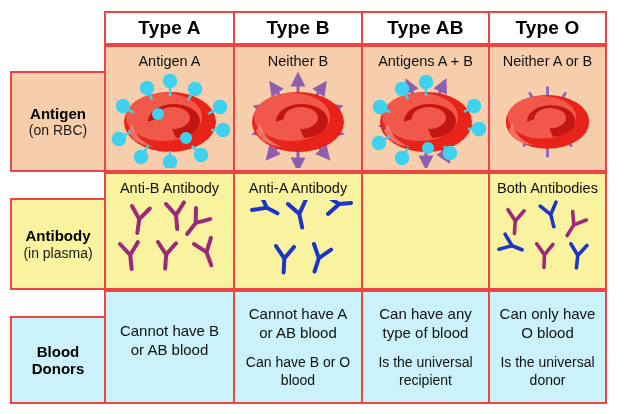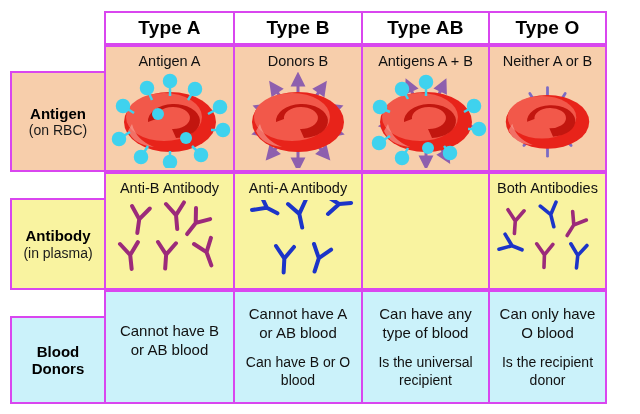--- a/index.html
+++ b/index.html
@@ -37,21 +37,21 @@
     display: flex;
   }
   .hdr-row  { top: 0px;   height: 34px; }
   .row-antigen  { top: 34px;  height: 127px; }
   .row-antibody { top: 161px; height: 118px; }
   .row-donors   { top: 279px; height: 114px; }
 
   .cell {
     box-sizing: border-box;
     position: relative;
-    border: 2px solid #d946ef;
+    border: 2px solid #ef4444;
     margin-left: -2px;
     display: flex;
     flex-direction: column;
     align-items: center;
   }
   .cell:first-child { margin-left: 0; }
 
   
   .c-label { width: 96px; margin-top: 26px;  }
   .c-a     { width: 131px; }
@@ -226,21 +226,21 @@
                 </g>
               <g>
                   <circle cx="78" cy="66" r="6" stroke="none"></circle>
                 </g>
             </g>
           </svg>
         </div>
       </div>
 
       <div class="cell c-b bg-antigen">
-        <div class="caption">Donors B</div>
+        <div class="caption">Neither B</div>
         <div class="art">
           <svg width="124" height="96" viewBox="0 0 124 96">
             <g stroke="#8e5fae" stroke-width="3" fill="#8e5fae">
               <g transform="rotate(0 62 50)">
                   <line x1="62" y1="24" x2="62" y2="8"></line>
                   <polygon points="62,3 57,13 67,13"></polygon>
                 </g>
               <g transform="rotate(-35 62 50)">
                   <line x1="62" y1="24" x2="62" y2="8"></line>
                   <polygon points="62,3 57,13 67,13"></polygon>
@@ -528,19 +528,19 @@
       <div class="cell c-ab bg-donors">
         <div class="donor-text">
           <div class="donor-line1">Can have any type of blood</div>
           <div class="donor-line2">Is the universal recipient</div>
         </div>
       </div>
 
       <div class="cell c-o bg-donors">
         <div class="donor-text">
           <div class="donor-line1">Can only have O blood</div>
-          <div class="donor-line2">Is the recipient donor</div>
+          <div class="donor-line2">Is the universal donor</div>
         </div>
       </div>
     </div>
 
   </div>
 </div>
 
 </body></html>

